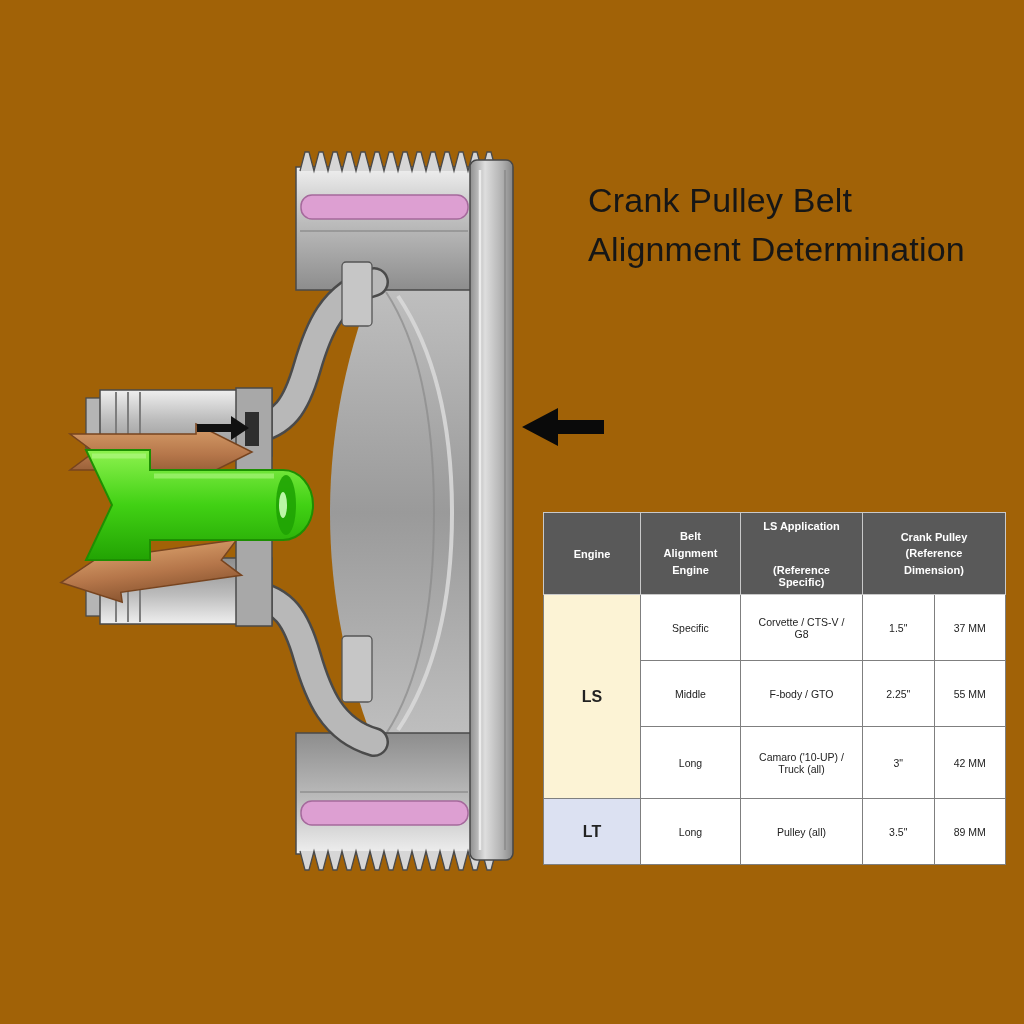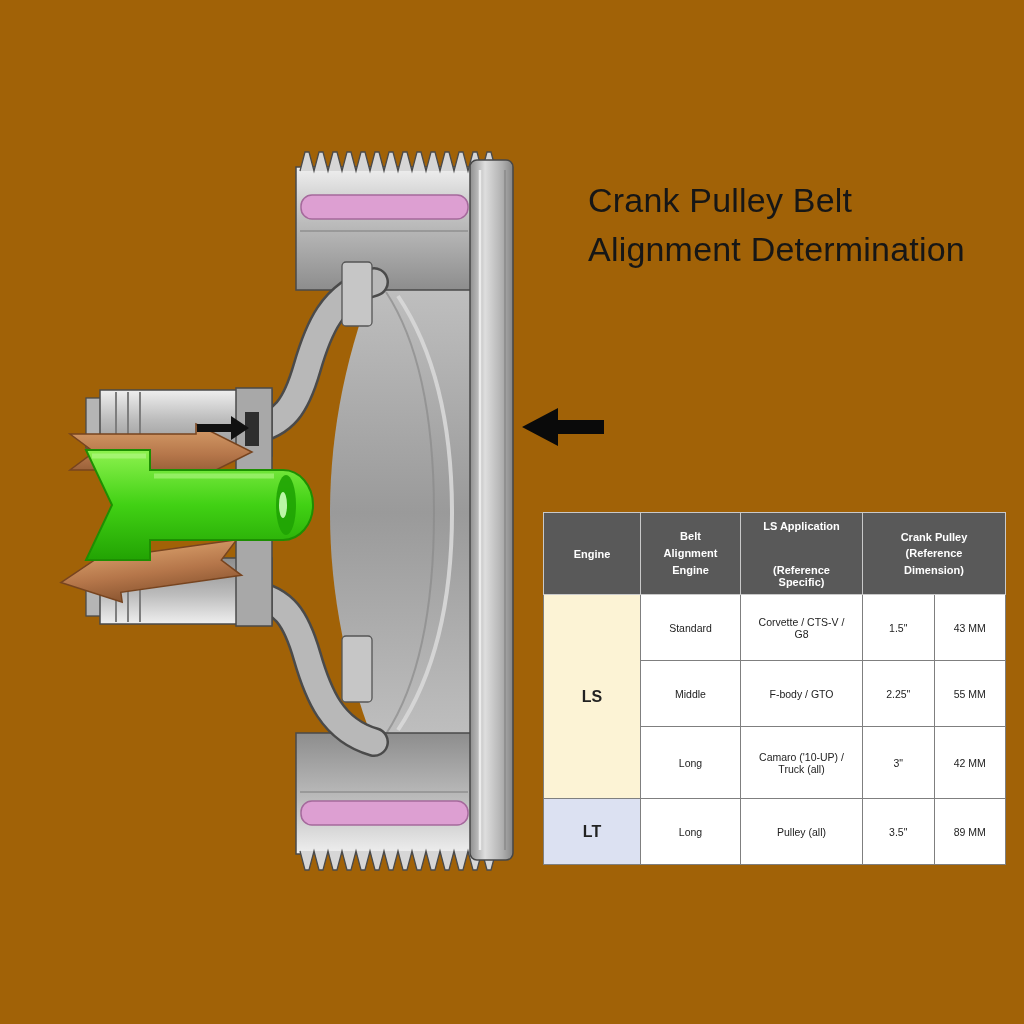--- a/index.html
+++ b/index.html
@@ -155,24 +155,24 @@
           <div>(Reference Specific)</div>
         </th>
         <th colspan="2" class="hdr-crank">
           <span>Crank Pulley (Reference Dimension)</span>
         </th>
       </tr>
     </thead>
     <tbody>
       <tr class="r1">
         <td rowspan="3" class="engine-ls"><span>LS</span></td>
-        <td>Standard</td>
+        <td>Specific</td>
         <td>Corvette / CTS-V / G8</td>
         <td>1.5"</td>
-        <td>43 MM</td>
+        <td>37 MM</td>
       </tr>
       <tr class="r2">
         <td>Middle</td>
         <td>F-body / GTO</td>
         <td>2.25"</td>
         <td>55 MM</td>
       </tr>
       <tr class="r3">
         <td>Long</td>
         <td>Camaro ('10-UP) / Truck (all)</td>

